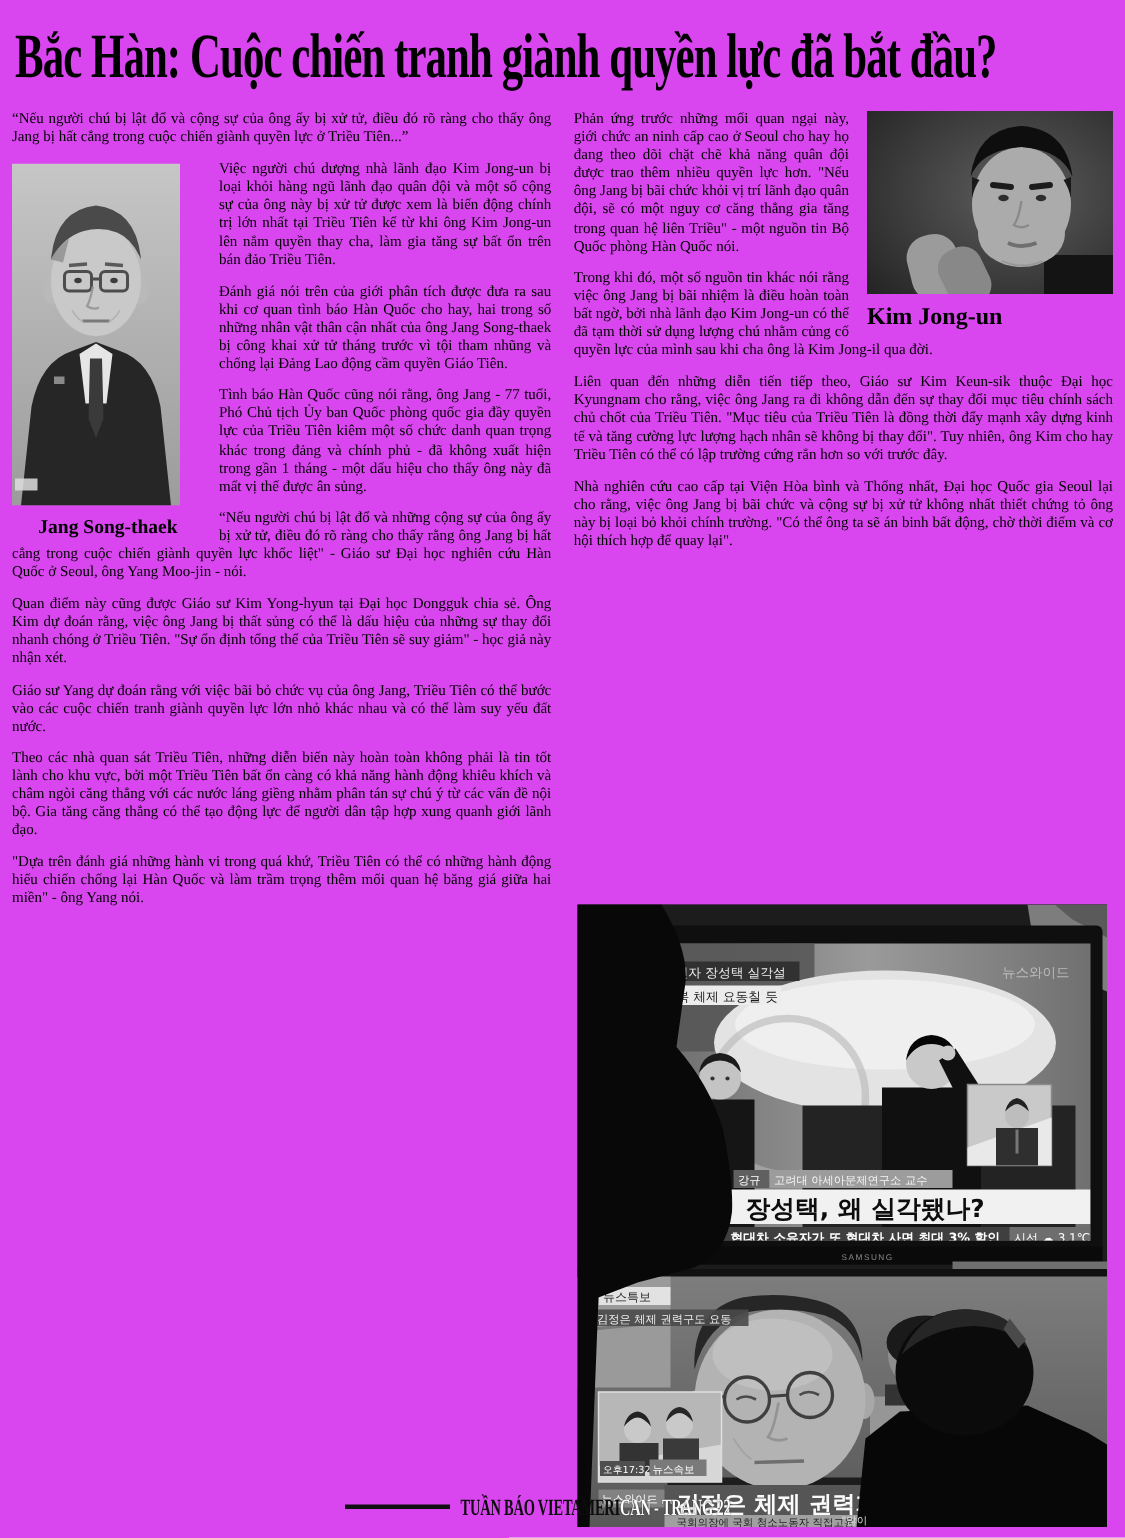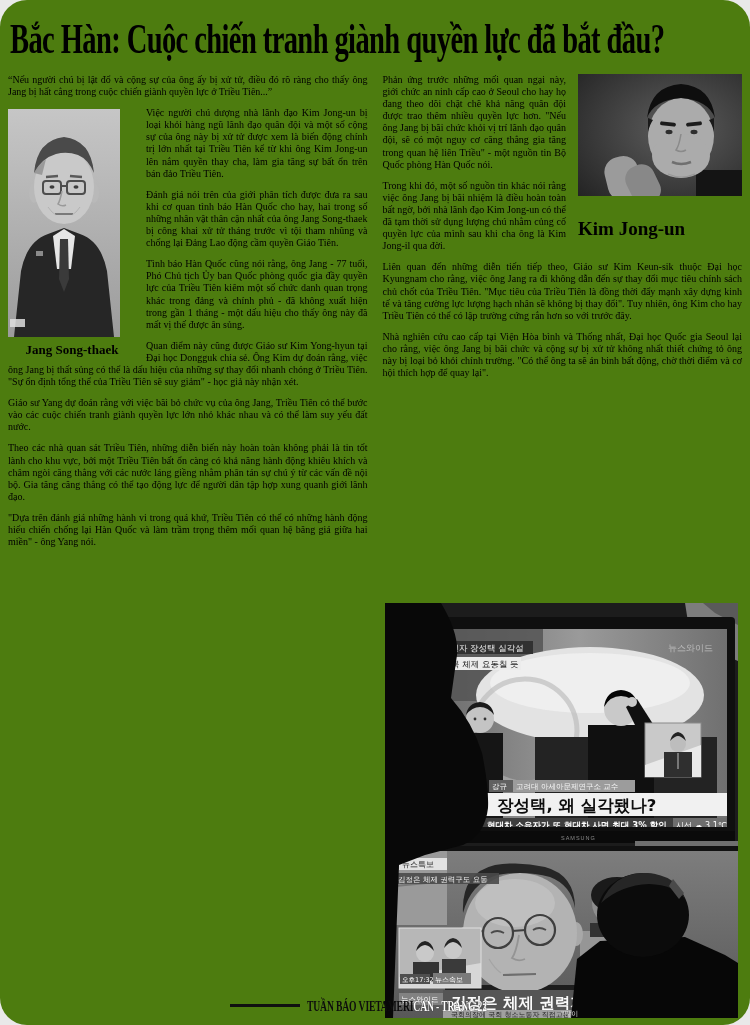--- a/index.html
+++ b/index.html
@@ -1,29 +1,29 @@
 <!DOCTYPE html>
 <html><head>
 <meta charset="utf-8">
 <style>
   html,body{margin:0;padding:0;background:#e9e9e9;}
-  .page{position:relative;width:750px;height:1025px;background:#4d7c0f;color:#000;
-        font-family:"Liberation Serif",serif;overflow:hidden;margin:0 auto;border-radius:27px;}
+  .page{position:relative;width:750px;height:1025px;background:#d946ef;color:#000;
+        font-family:"Liberation Serif",serif;overflow:hidden;margin:0 auto;}
   .title-wrap{position:absolute;top:18px;left:10px;width:734px;height:50px;overflow:visible;}
   .title{margin:0;font-size:28px;font-weight:bold;white-space:nowrap;letter-spacing:-0.6px;
          transform:scale(1.02,1.5);transform-origin:top left;line-height:1;}
   .cols{position:absolute;top:74px;left:8px;width:734px;display:flex;gap:15px;}
   .col{flex:1;min-width:0;position:relative;}
   .col p{margin:0 0 9px 0;font-size:10px;line-height:1.21;text-align:justify;}
   .lead{font-size:14.8px;}
   figure{margin:0;}
   .fig-jang{float:left;width:128px;margin:2px 10px 1px 0;}
   .fig-jang figcaption{font-weight:bold;font-size:13px;text-align:center;margin-top:1px;}
   .fig-kim{float:right;width:164px;margin:0 0 3px 12px;}
-  .fig-kim figcaption{font-weight:bold;font-size:19px;text-align:left;margin-top:18px;}
+  .fig-kim figcaption{font-weight:bold;font-size:16px;text-align:left;margin-top:2px;}
   .tv-photo{position:absolute;left:2px;top:529px;width:353px;height:415px;background:#111;z-index:2;}
   .tv-photo svg{display:block;}
   .kr{font-family:"DejaVu Sans",sans-serif;}
   .footer{position:absolute;top:997px;left:230px;z-index:6;white-space:nowrap;
           font-family:Liberation Serif, serif;font-weight:bold;}
   .footer-rule{display:inline-block;width:70px;height:3px;background:#101010;vertical-align:4px;margin-right:7px;}
   .footer-text{display:inline-block;transform:scaleX(0.62);transform-origin:left center;
                font-size:15.5px;letter-spacing:-0.2px;}
   .footer-text .f1{color:#0d0d0d;}
   .footer-text .f2{color:#ffffff;text-shadow:0 0 1px #000;}
@@ -72,20 +72,21 @@
           <path d="M40,98 Q44,104 48,106" stroke="#a8a8a8" stroke-width="1" fill="none" opacity="0.7"></path>
           <path d="M72,98 Q68,104 64,106" stroke="#a8a8a8" stroke-width="1" fill="none" opacity="0.7"></path>
           <rect x="2" y="210" width="15" height="8" fill="#dedede" opacity="0.85"></rect>
         </svg>
         <figcaption>Jang Song-thaek</figcaption>
       </figure>
 
       <p>Việc người chú dượng nhà lãnh đạo Kim Jong-un bị loại khỏi hàng ngũ lãnh đạo quân đội và một số cộng sự của ông này bị xử tử được xem là biến động chính trị lớn nhất tại Triều Tiên kể từ khi ông Kim Jong-un lên nắm quyền thay cha, làm gia tăng sự bất ổn trên bán đảo Triều Tiên.</p>
       <p>Đánh giá nói trên của giới phân tích được đưa ra sau khi cơ quan tình báo Hàn Quốc cho hay, hai trong số những nhân vật thân cận nhất của ông Jang Song-thaek bị công khai xử tử tháng trước vì tội tham nhũng và chống lại Đảng Lao động cầm quyền Giáo Tiên.</p>
       <p>Tình báo Hàn Quốc cũng nói rằng, ông Jang - 77 tuổi, Phó Chủ tịch Ủy ban Quốc phòng quốc gia đầy quyền lực của Triều Tiên kiêm một số chức danh quan trọng khác trong đảng và chính phủ - đã không xuất hiện trong gần 1 tháng - một dấu hiệu cho thấy ông này đã mất vị thế được ân sủng.</p>
+      <p>“Nếu người chú bị lật đổ và những cộng sự của ông ấy bị xử tử, điều đó rõ ràng cho thấy rằng ông Jang bị hất cẳng trong cuộc chiến giành quyền lực khốc liệt" - Giáo sư Đại học nghiên cứu Hàn Quốc ở Seoul, ông Yang Moo-jin - nói.</p>
       <p>Quan điểm này cũng được Giáo sư Kim Yong-hyun tại Đại học Dongguk chia sẻ. Ông Kim dự đoán rằng, việc ông Jang bị thất sủng có thể là dấu hiệu của những sự thay đổi nhanh chóng ở Triều Tiên. "Sự ổn định tổng thể của Triều Tiên sẽ suy giảm" - học giả này nhận xét.</p>
       <p>Giáo sư Yang dự đoán rằng với việc bãi bỏ chức vụ của ông Jang, Triều Tiên có thể bước vào các cuộc chiến tranh giành quyền lực lớn nhỏ khác nhau và có thể làm suy yếu đất nước.</p>
       <p>Theo các nhà quan sát Triều Tiên, những diễn biến này hoàn toàn không phải là tin tốt lành cho khu vực, bởi một Triều Tiên bất ổn càng có khả năng hành động khiêu khích và châm ngòi căng thẳng với các nước láng giềng nhằm phân tán sự chú ý từ các vấn đề nội bộ. Gia tăng căng thẳng có thể tạo động lực để người dân tập hợp xung quanh giới lãnh đạo.</p>
       <p>"Dựa trên đánh giá những hành vi trong quá khứ, Triều Tiên có thể có những hành động hiếu chiến chống lại Hàn Quốc và làm trầm trọng thêm mối quan hệ băng giá giữa hai miền" - ông Yang nói.</p>
     </div>
 
     <div class="col">
 
       <figure class="fig-kim">
         <svg width="164" height="122" viewBox="0 0 164 122" aria-hidden="true">

